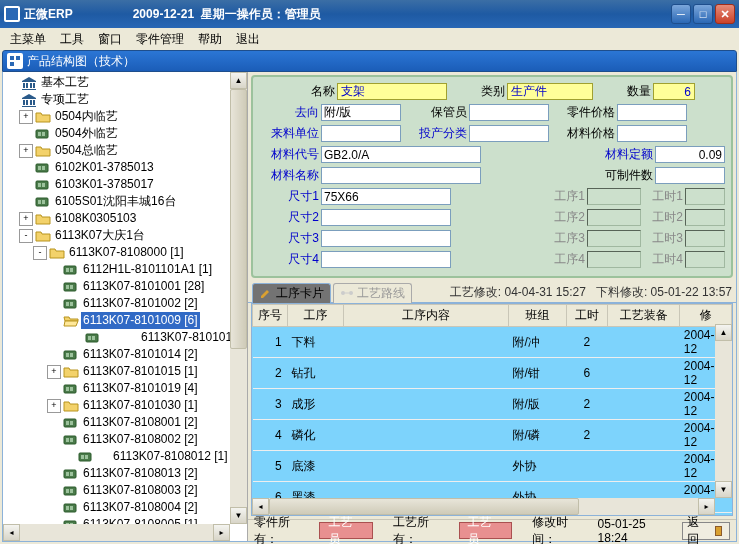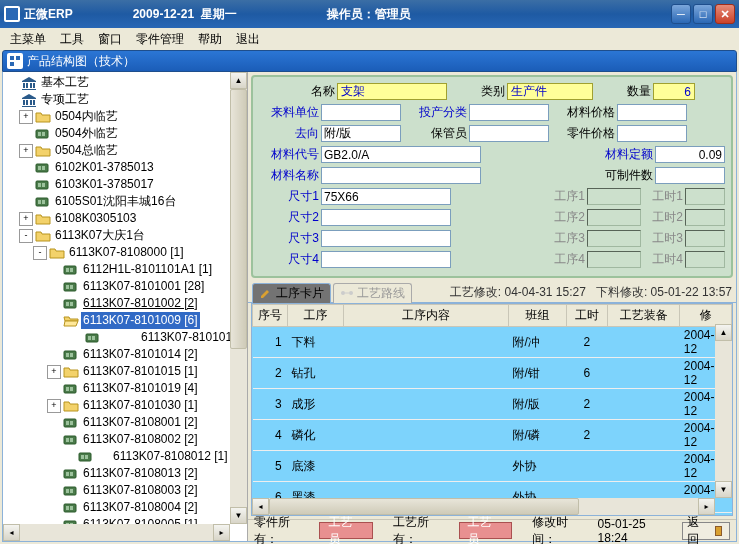--- a/index.html
+++ b/index.html
@@ -3,21 +3,21 @@
 <meta charset="utf-8">
 <style>
 * { box-sizing: border-box; margin: 0; padding: 0; font-family: "SimSun", "宋体", sans-serif; font-size: 12px; }
 body { background: #ece9d8; width: 739px; height: 544px; overflow: hidden; }
 
 .titlebar { height: 28px; background: linear-gradient(to bottom, #3b6ea5 0%, #1e5aa3 50%, #2867b5 100%); color: #fff; display: flex; align-items: center; padding: 0 4px; }
 .titlebar .icon { width: 16px; height: 16px; margin-right: 4px; display:inline-flex; align-items:center; justify-content:center; }
 .titlebar .title { font-weight: bold; }
 .titlebar .spacer { flex:1; }
 .titlebar .date { margin-left: 60px; font-weight:bold;}
-.titlebar .op { margin-left: 90px; font-weight:bold;}
+.titlebar .op { font-weight:bold;}
 .titlebar .winbtns { display:flex; gap:2px; }
 .titlebar .winbtn { width:20px; height:20px; background:linear-gradient(to bottom,#7ba7db,#2a68b5); border:1px solid #1e4e8c; border-radius:3px; display:flex; align-items:center; justify-content:center; color:#fff; font-weight:bold; font-size:11px; }
 .titlebar .winbtn.close { background:linear-gradient(to bottom,#e78b78,#c9422a); border-color:#a02d1a;}
 
 .menubar { height:22px; background:#ece9d8; display:flex; align-items:center; padding:0 4px; gap:2px; }
 .menubar .item { padding:2px 6px; }
 
 .innercap { height:22px; background:linear-gradient(to bottom,#2b76d5,#1b5db8); color:#fff; display:flex; align-items:center; padding:0 4px; border:1px solid #1e4e8c; margin:0 2px; border-radius:3px 3px 0 0;}
 .innercap .icon { width:16px; height:16px; margin-right:4px; }
 
@@ -264,21 +264,21 @@
               <svg width="16" height="14">
                 <rect x="1" y="3" width="12" height="8" rx="1" fill="#4a7a4a" stroke="#2a5a2a"></rect>
                 <rect x="3" y="5" width="3" height="4" fill="#9cc29c"></rect>
                 <rect x="7" y="5" width="3" height="4" fill="#9cc29c"></rect>
               </svg>
             </span>
             <span class="label">6113K07-8101001  [28]</span>
           </div>
         </li>
         <li>
-          <div class="node" style="padding-left: 42px; text-decoration: underline;">
+          <div class="node" style="padding-left: 42px;">
             <span class="exp blank"></span>
             <span class="ticon">
               <svg width="16" height="14">
                 <rect x="1" y="3" width="12" height="8" rx="1" fill="#4a7a4a" stroke="#2a5a2a"></rect>
                 <rect x="3" y="5" width="3" height="4" fill="#9cc29c"></rect>
                 <rect x="7" y="5" width="3" height="4" fill="#9cc29c"></rect>
               </svg>
             </span>
             <span class="label">6113K07-8101002  [2]</span>
           </div>
@@ -477,33 +477,33 @@
     <div class="form">
       <div class="row">
         <span class="lbl" style="width:76px">名称</span>
         <span class="hl" style="width:110px">支架</span>
         <span class="lbl" style="width:56px">类别</span>
         <span class="hl" style="width:86px">生产件</span>
         <span class="lbl" style="width:56px">数量</span>
         <span class="hl right" style="width:42px">6</span>
       </div>
       <div class="row">
+        <span class="lbl blue" style="width:60px">去向</span>
+        <input style="width: 80px;" value="附/版">
+        <span class="lbl" style="width:64px">保管员</span>
+        <input style="width: 80px;">
+        <span class="lbl" style="width:64px">零件价格</span>
+        <input style="width: 70px;">
+      </div>
+      <div class="row">
         <span class="lbl blue" style="width:60px">来料单位</span>
         <input style="width: 80px;">
         <span class="lbl blue" style="width:64px">投产分类</span>
         <input style="width: 80px;">
         <span class="lbl" style="width:64px">材料价格</span>
-        <input style="width: 70px;">
-      </div>
-      <div class="row">
-        <span class="lbl blue" style="width:60px">去向</span>
-        <input style="width: 80px;" value="附/版">
-        <span class="lbl" style="width:64px">保管员</span>
-        <input style="width: 80px;">
-        <span class="lbl" style="width:64px">零件价格</span>
         <input style="width: 70px;">
       </div>
       <div class="row">
         <span class="lbl blue" style="width:60px">材料代号</span>
         <input style="width: 160px;" value="GB2.0/A">
         <span style="flex:1"></span>
         <span class="lbl blue" style="width:64px">材料定额</span>
         <input style="width: 70px; text-align: right;" value="0.09">
       </div>
       <div class="row">

